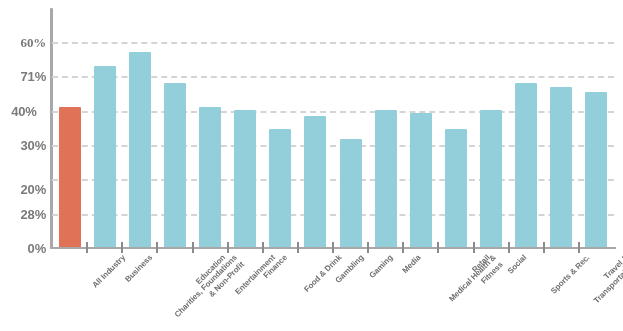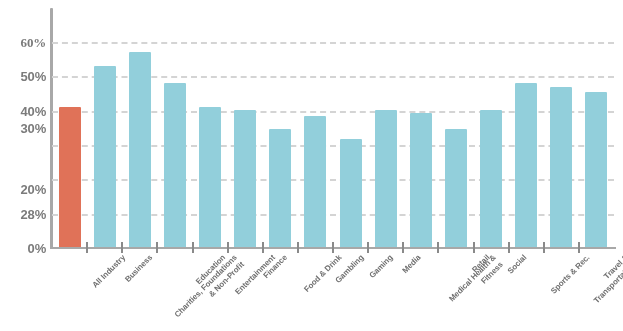--- a/index.html
+++ b/index.html
@@ -128,23 +128,23 @@
 </style>
 </head>
 <body>
 
 <div id="chart-root">
 
   <div class="y-labels">
       <div class="y-tick-label" style="top: 242px;">0%</div>
       <div class="y-tick-label" style="top: 207.667px;">28%</div>
       <div class="y-tick-label" style="top: 183px;">20%</div>
-      <div class="y-tick-label" style="top: 122px;">30%</div>
-      <div class="y-tick-label" style="top: 104.667px;">40%</div>
-      <div class="y-tick-label" style="top: 70.3333px;">50%</div>
+      <div class="y-tick-label" style="top: 139px;">30%</div>
+      <div class="y-tick-label" style="top: 104.667px; text-align: center;">40%</div>
+      <div class="y-tick-label" style="top: 70.3333px;">71%</div>
       <div class="y-tick-label" style="top: 36px; font-family: Liberation Serif, serif;">60%</div>
     </div>
 
   <div class="y-axis-line"></div>
 
   <div class="plot-area">
       <div class="gridline" style="top: 205.667px;"></div>
       <div class="gridline" style="top: 171.333px;"></div>
       <div class="gridline" style="top: 137px;"></div>
       <div class="gridline" style="top: 102.667px;"></div>

